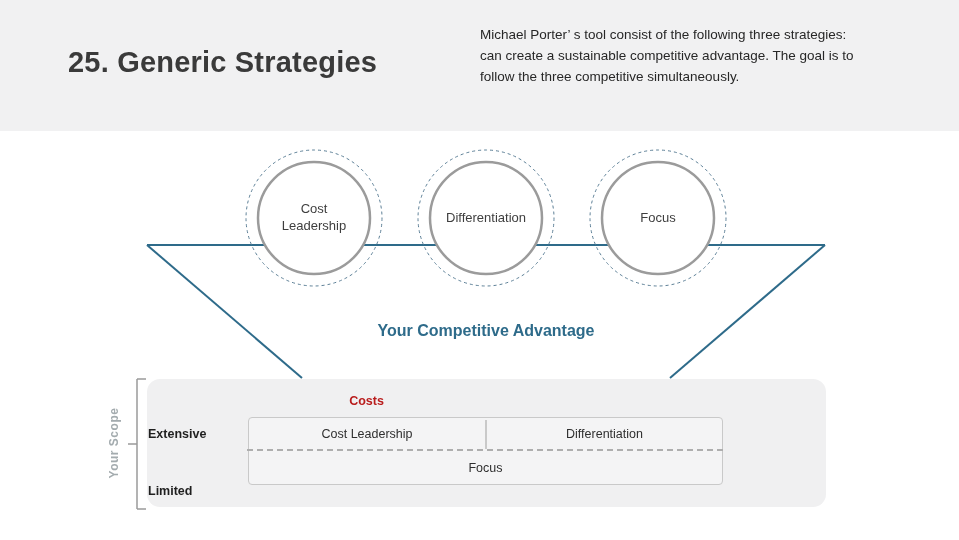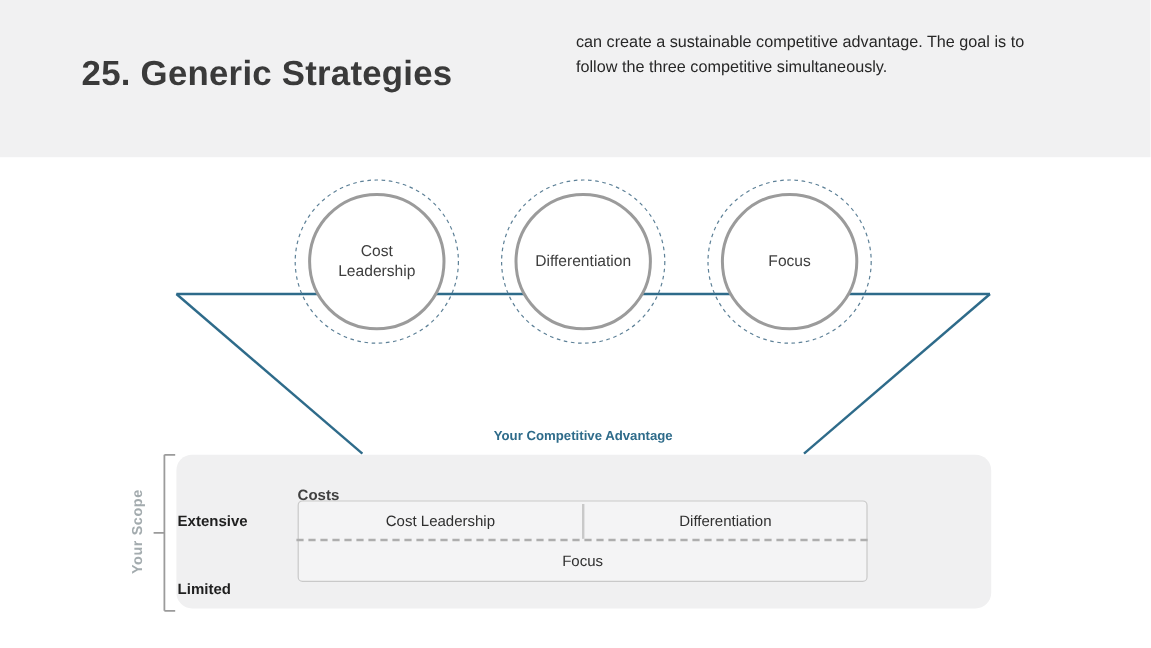--- a/index.html
+++ b/index.html
@@ -20,33 +20,33 @@
   .diagram-svg{position:absolute; left:0; top:0; width:959px; height:540px;}
   .circle-label{
     position:absolute; display:flex; align-items:center; justify-content:center;
     text-align:center; color:#3e3e3e; font-size:13px; line-height:1.3; height:46px;
   }
   .circle-label.c1{left:268px; top:195px; width:92px;}
   .circle-label.c2{left:426px; top:195px; width:120px;}
   .circle-label.c3{left:598px; top:195px; width:120px;}
   .funnel-caption{
     position:absolute; left:366px; top:322px; width:240px; text-align:center;
-    color:#2e6b8a; font-size:11px; font-weight:bold; white-space:nowrap;margin-top:36px;
+    color:#2e6b8a; font-size:16px; font-weight:bold; white-space:nowrap;
   }
   
   .panel{position:absolute; left:147px; top:379px; width:679px; height:128px;
     background:#f0f0f1; border-radius:13px;}
   .scope-bracket{position:absolute; left:124px; top:377px; width:26px; height:134px;}
   .scope-label{
     position:absolute; left:69px; top:436px; width:90px; text-align:center;
     transform:rotate(-90deg); color:#a3abae; font-weight:bold; font-size:12px;
     letter-spacing:.5px; white-space:nowrap;
   }
-  .col-header{position:absolute; top:406px; width:237px; 
-    font-size:12.5px; font-weight:bold; color:#404040;}
+  .col-header{position:absolute; top:394px; width:237px; text-align:center;
+    font-size:12.5px; font-weight:bold; color:#b91c1c;}
   .col-header.h1{left:248px;}
   .col-header.h2{left:488px;}
   .row-label{position:absolute; left:148px; width:96px; text-align:left;
     font-size:12.5px; font-weight:bold; color:#1f1f1f;}
   .row-label.r1{top:427px;}
   .row-label.r2{top:484px;}
   .grid{position:absolute; left:248px; top:417px; width:475px; height:68px;
     background:#f4f4f5; border:1.5px solid #c9c9c9; border-radius:4px; box-sizing:border-box;}
   .grid .vdivider{position:absolute; left:236px; top:2px; width:2px; height:29px; background:#c9c9c9;}
   .grid .hdivider{position:absolute; left:-2px; top:31px; width:476px; height:0;
@@ -58,20 +58,21 @@
   .grid .cell.c21{left:0; top:34px; width:473px;}
 </style>
 </head>
 <body>
 
 <div class="slide">
 
   <div class="header">
     <div class="title">25. Generic Strategies</div>
     <div class="intro">
+      <div>Michael Porter’ s tool consist of the following three strategies:</div>
       <div>can create a sustainable competitive advantage. The goal is to</div>
       <div>follow the three competitive simultaneously.</div>
     </div>
   </div>
 
   <svg class="diagram-svg" viewBox="0 0 959 540" xmlns="http://www.w3.org/2000/svg">
 
     <path d="M147,245 L825,245" stroke="#2e6b8a" stroke-width="2" fill="none"></path>
     <path d="M147,245 L302,378" stroke="#2e6b8a" stroke-width="2" fill="none"></path>
     <path d="M825,245 L670,378" stroke="#2e6b8a" stroke-width="2" fill="none"></path>

